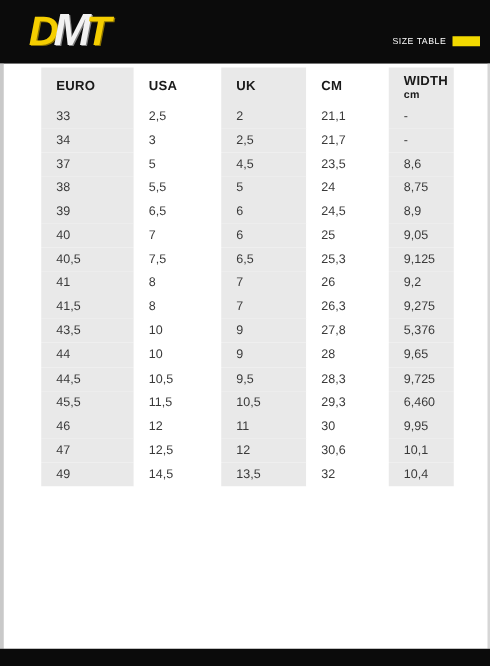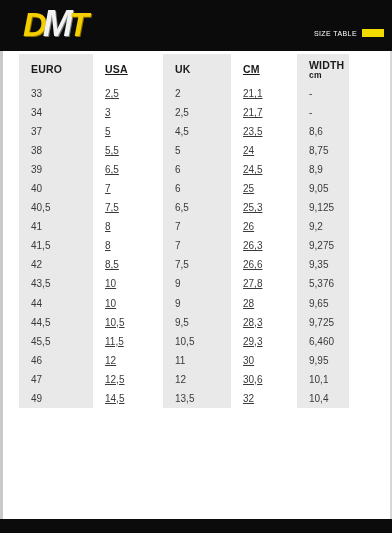--- a/index.html
+++ b/index.html
@@ -97,21 +97,21 @@
     left: 0;
     top: 519px;
     width: 392px;
     height: 14px;
     background: #0b0b0b;
   }
 
   
   .size-table {
     position: absolute;
-    left: 16px;
+    left: 30px;
     top: 3px;
     width: 330px;
     border-collapse: collapse;
     table-layout: fixed;
     padding-left: 16px;
   }
   .size-table col.c0 { width: 74px; }
   .size-table col.c1 { width: 70px; }
   .size-table col.c2 { width: 68px; }
   .size-table col.c3 { width: 66px; }
@@ -142,21 +142,21 @@
   .size-table td {
     height: 19.05px;
     font-size: 10px;
     color: #3a3a3a;
     padding-left: 12px;
     white-space: nowrap;
   }
 
   
   .band { background: #e9e9e9; }
-  .plain { background: #ffffff; text-decoration: underline; }
+  .plain { background: #ffffff; }
 </style>
 </head>
 <body>
 
 <div class="page">
 
   <div class="header-bar">
     <div class="logo">
       <span class="l-d">D</span>
         <span class="l-m">M</span>
@@ -245,27 +245,20 @@
             <td class="band">9,2</td>
           </tr>
           <tr>
             <td class="band">41,5</td>
             <td class="plain">8</td>
             <td class="band">7</td>
             <td class="plain">26,3</td>
             <td class="band">9,275</td>
           </tr>
           <tr>
-            <td class="band">42</td>
-            <td class="plain">8,5</td>
-            <td class="band">7,5</td>
-            <td class="plain">26,6</td>
-            <td class="band">9,35</td>
-          </tr>
-          <tr>
             <td class="band">43,5</td>
             <td class="plain">10</td>
             <td class="band">9</td>
             <td class="plain">27,8</td>
             <td class="band">5,376</td>
           </tr>
           <tr>
             <td class="band">44</td>
             <td class="plain">10</td>
             <td class="band">9</td>

